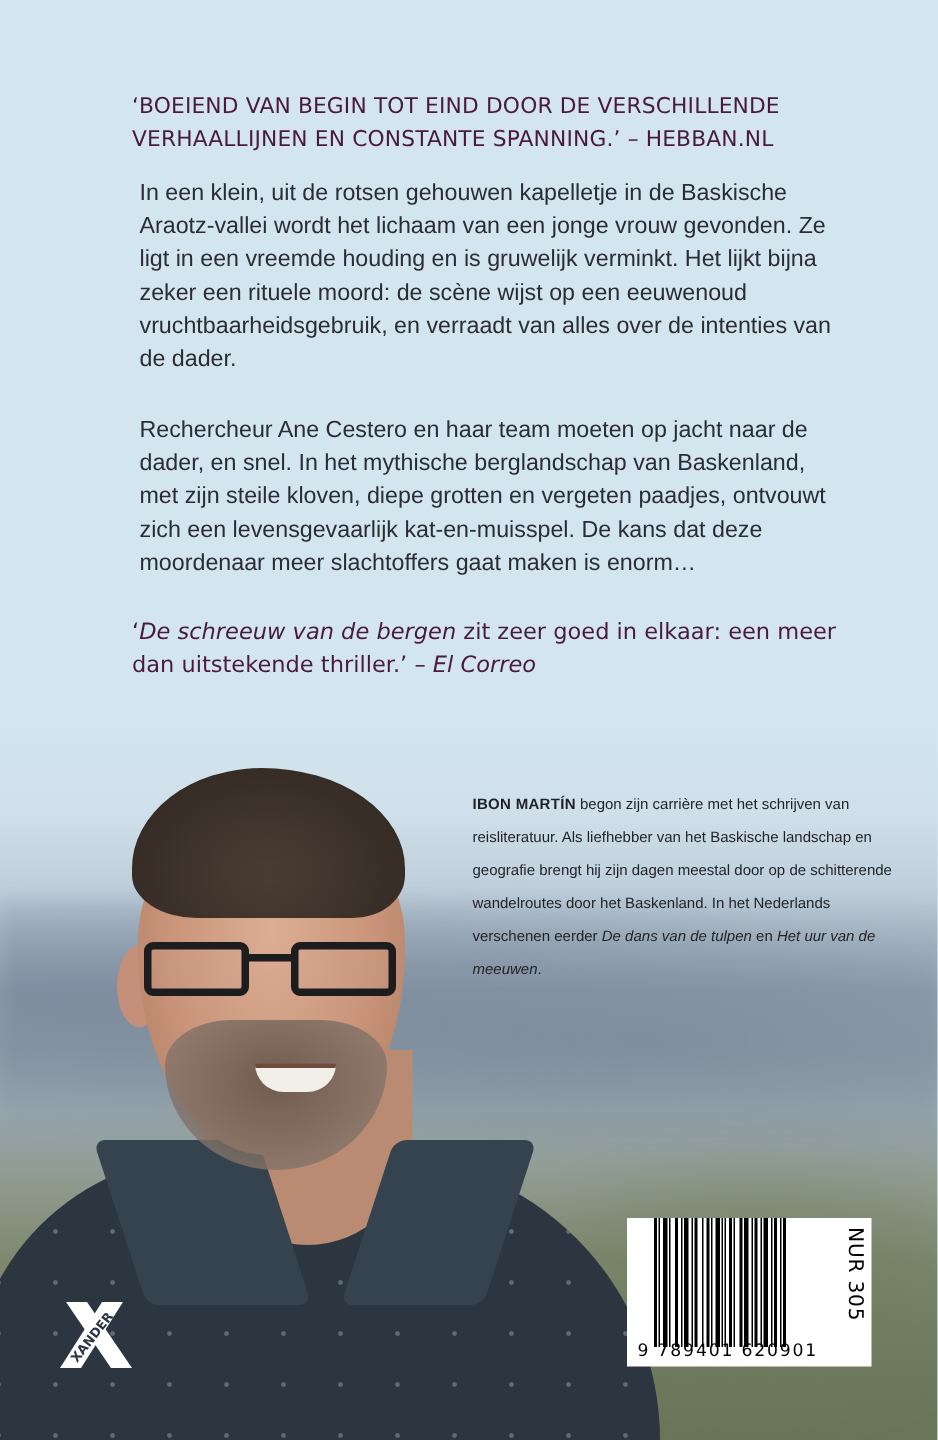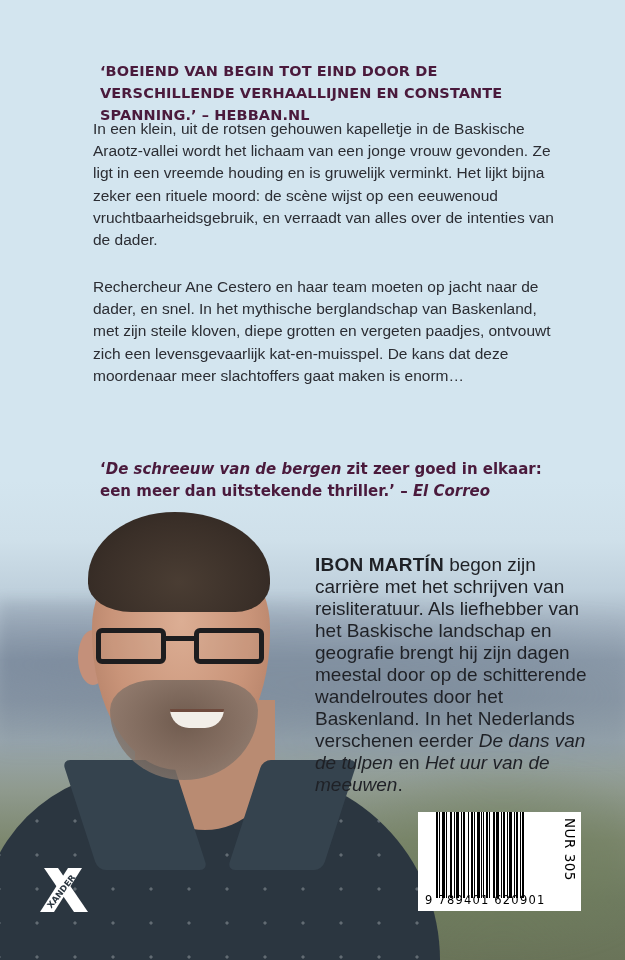--- a/index.html
+++ b/index.html
@@ -89,41 +89,41 @@
       background: rgba(200,170,150,0.15);
     }
     .lens.left { left: 0; }
     .lens.right { left: 98px; }
     .bridge {
       position: absolute; left: 68px; top: 12px; width: 32px; height: 5px; background: #1d1d1f;
     }
 
     
     .quote {
-      position: absolute; left: 100px; width: 470px;
-      color: #4a1a3c; font-weight: bold; font-size: 14.5px; line-height: 22px;
+      position: absolute; left: 88px; width: 470px;
+      color: #4a1a3c; font-weight: normal; font-size: 14.5px; line-height: 22px;
       font-family: "DejaVu Sans", sans-serif;
     }
     .quote-top { top: 60px; letter-spacing: 0.1px; }
     .quote-top span { text-transform: uppercase; }
-    .quote-bottom { top: 410px; font-size: 15px; margin-top: 48px; }
+    .quote-bottom { top: 410px; font-size: 15px; }
     .quote-bottom em { font-style: italic; }
 
     .blurb {
       position: absolute; left: 93px; width: 470px;
       color: #2b2d33; font-size: 15.5px; line-height: 22.2px;
       font-family: "Liberation Sans", sans-serif;
       margin: 0;
     }
     .blurb-1 { top: 118px; }
     .blurb-2 { top: 276px; }
 
     .bio {
-      position: absolute; left: 315px; top: 554px; width: 290px;
-      color: #1f2126; font-size: 19px; line-height: 22px;
+      position: absolute; left: 315px; top: 526px; width: 290px;
+      color: #1f2126; font-size: 10px; line-height: 22px;
       font-family: "Liberation Sans", sans-serif;
       margin: 0;
     }
     .bio strong { font-weight: bold; letter-spacing: 0.2px; }
     .bio em { font-style: italic; }
 
     
     .barcode {
       position: absolute; left: 418px; top: 812px; width: 163px; height: 99px;
       background: #ffffff;

